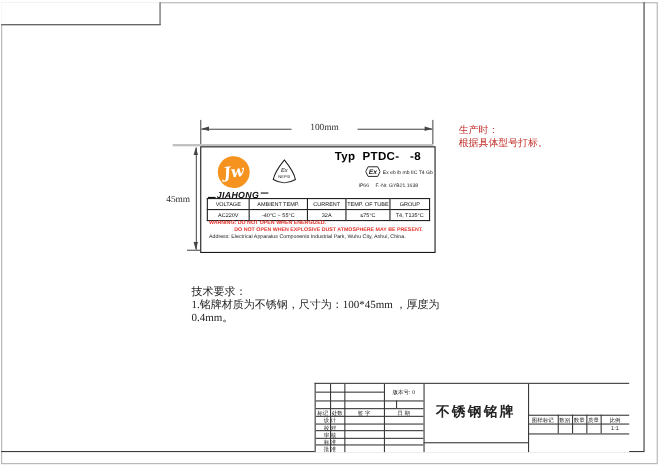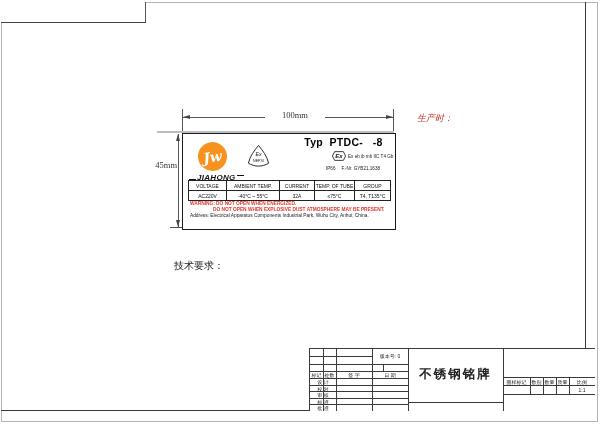--- a/index.html
+++ b/index.html
@@ -27,26 +27,26 @@
   .brand .stub-r{display:inline-block;width:7px;height:4px;border-top:1.5px solid #111;margin-left:1px;}
   .ptitle{left:112px;top:2px;width:97px;text-align:center;font-weight:bold;font-size:10.5px;color:#000;white-space:pre;letter-spacing:.3px;}
   .exrow{left:149px;top:16px;display:flex;align-items:center;gap:2px;}
   .exrow span{font-size:4.6px;color:#222;white-space:nowrap;}
   .iprow{left:143px;top:32px;display:flex;gap:6px;font-size:4.6px;color:#222;white-space:nowrap;}
   table.spec{left:5px;top:46px;width:202px;border-collapse:collapse;table-layout:fixed;font-size:5px;color:#111;}
   table.spec th,table.spec td{border:0.8px solid #222;height:9px;padding:0;text-align:center;font-weight:400;white-space:nowrap;overflow:hidden;}
   .warn{font-size:4.8px;color:#e3342c;font-weight:600;white-space:nowrap;}
   .addr{left:7px;top:79px;font-size:4.8px;color:#222;white-space:nowrap;}
   
-  .note{left:417px;top:113px;width:175px;color:#c4332d;font-family:"Liberation Serif",serif;font-size:9px;line-height:11.5px;font-style:italic;}
+  .note{left:417px;top:113px;width:175px;color:#c4332d;font-family:"Liberation Serif",serif;font-size:9px;line-height:11.5px;}
   .note .l2{white-space:pre;}
   
   .tech{left:174px;top:260px;width:260px;color:#1c1c1c;font-family:"Liberation Serif",serif;font-size:10px;line-height:12px;}
   
-  .tblock{left:309px;top:348px;width:285px;height:62px;border-top:1px solid #3a3a3a;border-left:1px solid #3a3a3a;background:#fff;}
+  .tblock{left:286px;top:348px;width:285px;height:62px;border-top:1px solid #3a3a3a;border-left:1px solid #3a3a3a;background:#fff;}
   .tblock .vl{position:absolute;width:1px;background:#3a3a3a;}
   .tblock .hl{position:absolute;height:1px;background:#3a3a3a;}
   .tb-cell{position:absolute;font-size:5px;color:#222;text-align:center;white-space:nowrap;overflow:visible;}
   .tb-title{position:absolute;left:98px;top:17px;width:95px;text-align:center;
             font-family:"Liberation Serif",serif;font-size:12.5px;font-weight:600;letter-spacing:2px;color:#222;}
   .rowlab{position:absolute;left:0;width:26px;display:flex;justify-content:space-around;font-size:5px;color:#222;}
 </style>
 </head>
 <body>
 
@@ -61,21 +61,21 @@
   <div class="abs dline" style="left:393px;top:109px;width:1px;height:22px;"></div>
   <div class="abs dline" style="left:183px;top:117px;width:210px;height:1px;"></div>
   <div class="abs ah" style="left:183px;top:115px;border-right:7px solid #444;"></div>
   <div class="abs ah" style="left:386px;top:115px;border-left:7px solid #444;"></div>
   <div class="abs dimtxt" style="left:265px;top:110px;width:60px;">100mm</div>
 
   <div class="abs dline" style="left:170px;top:227px;width:13px;height:1px;"></div>
   <div class="abs dline" style="left:178px;top:134px;width:1px;height:93px;"></div>
   <div class="abs av" style="left:176px;top:134px;border-bottom:7px solid #444;"></div>
   <div class="abs av" style="left:176px;top:220px;border-top:7px solid #444;"></div>
-  <div class="abs dimtxt" style="left:147px;top:160px;width:30px;text-align:right;">45mm</div>
+  <div class="abs dimtxt" style="left:147px;top:176px;width:30px;">45mm</div>
 
   <div class="abs gray-top"></div>
 
   <div class="abs label">
     <div class="abs logo">Jw</div>
     <div class="abs brand">
         <span class="stub-l"></span>
         <span>JIAHONG</span>
         <span class="stub-r"></span>
       </div>
@@ -127,24 +127,26 @@
     </tbody>
       </table>
 
     <div class="abs warn" style="left:7px;top:67px;">WARNING: DO NOT OPEN WHEN ENERGIZED.</div>
     <div class="abs warn" style="left:30px;top:73px;">DO NOT OPEN WHEN EXPLOSIVE DUST ATMOSPHERE MAY BE PRESENT.</div>
     <div class="abs addr">Address: Electrical Apparatus Components Industrial Park, Wuhu City, Anhui, China.</div>
   </div>
 
   <div class="abs note">
     <div>生产时：</div>
+    <div>根据具体型号打标。</div>
   </div>
 
   <div class="abs tech">
     <div>技术要求：</div>
+    <div>1.铭牌材质为不锈钢，尺寸为：100*45mm ，厚度为0.4mm。</div>
   </div>
 
   <div class="abs tblock">
 
     <div class="vl" style="left:13px;top:0;height:62px;"></div>
     <div class="vl" style="left:26px;top:0;height:62px;"></div>
     <div class="vl" style="left:62px;top:0;height:62px;"></div>
     <div class="vl" style="left:98px;top:0;height:62px;"></div>
     <div class="vl" style="left:193px;top:0;height:62px;"></div>
     <div class="vl" style="left:73px;top:15px;height:7px;"></div>

